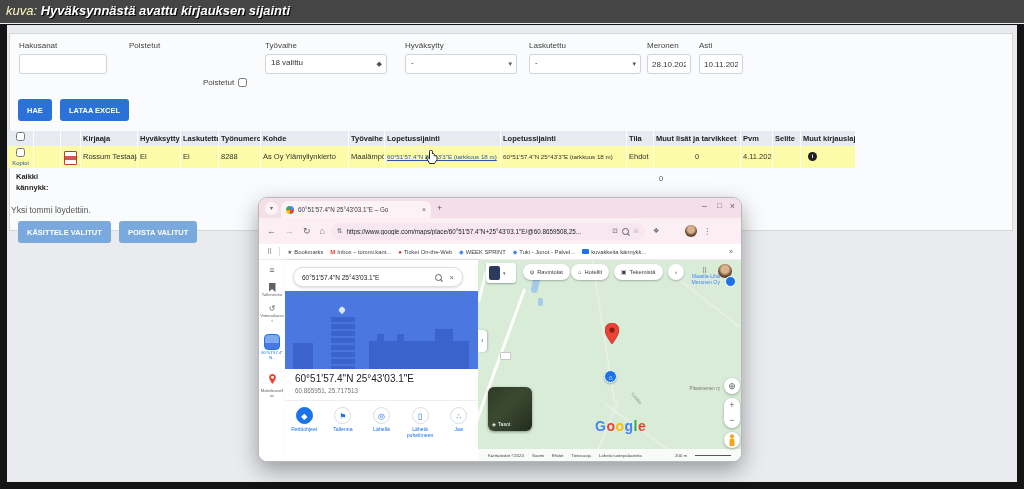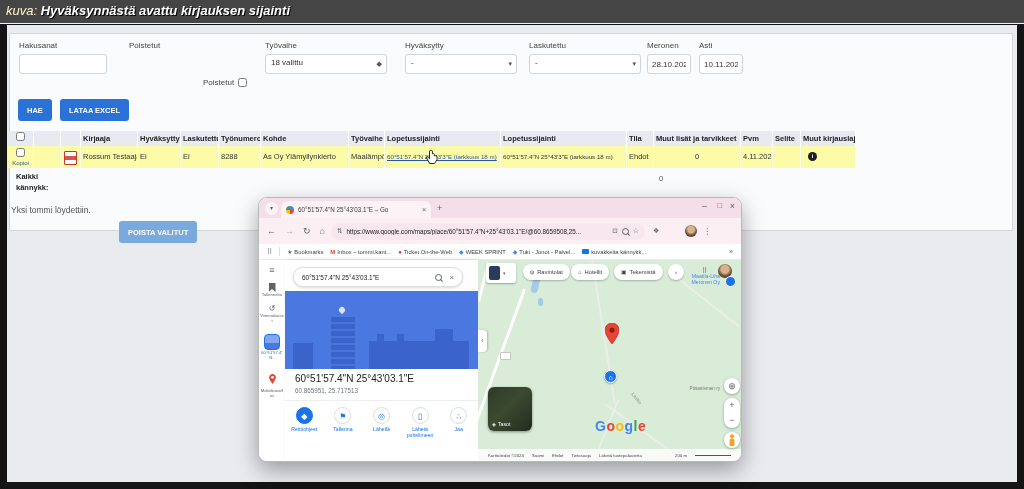--- a/index.html
+++ b/index.html
@@ -182,20 +182,21 @@
       <div class="td c14"></div>
       <div class="td c15" style="line-height:1">
           <div class="infoic">i</div>
         </div>
     </div>
   </div>
 
   <div class="abs" style="left:9px;top:146px;width:52px;font-size:7.5px;font-weight:bold;color:#222;line-height:1.5">Kaikki kännykk:</div>
   <div class="abs" style="left:652px;top:149px;font-size:7.5px;color:#555">0</div>
   <div class="abs" style="left:4px;top:180px;font-size:8.5px;color:#555">Yksi tommi löydettiin.</div>
+  <button class="abs btn lite" style="left:11px;top:196px">KÄSITTELE VALITUT</button>
   <button class="abs btn lite" style="left:112px;top:196px">POISTA VALITUT</button>
 
   <svg class="abs" style="left:418px;top:125px;z-index:40" width="13" height="15" viewBox="0 0 13 15">
     <path d="M4.5 1.2v7.6L2.6 7H1l3.6 6.5h4.9L12 9.6V6.8c0-1.1-1.8-1.4-2.7-.9V4.4c0-1-1.3-1.1-1.9-.6V1.2c0-1.4-2.9-1.4-2.9 0z" fill="#fff" stroke="#111" stroke-width="0.9"></path>
   </svg>
 
   <div class="abs" id="win">
     <div class="abs" id="titlebar">
       <div class="abs" style="left:6px;top:4px;width:13px;height:13px;border-radius:50%;background:#fdf3f7;text-align:center;font-size:6px;color:#5f6368;line-height:13px">▾</div>
       <div class="abs" id="tab">

